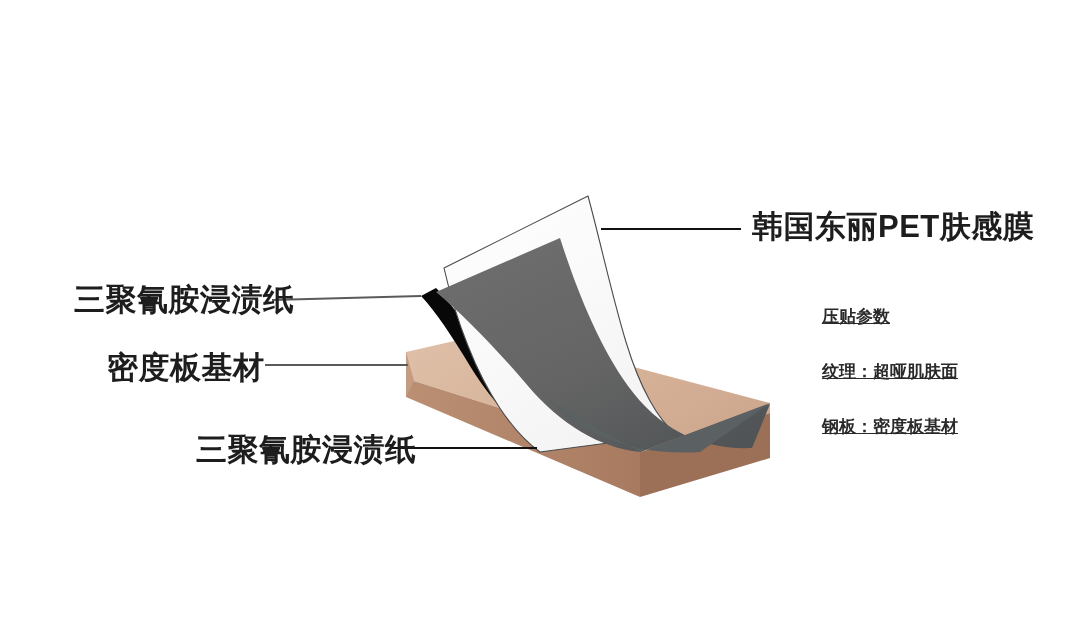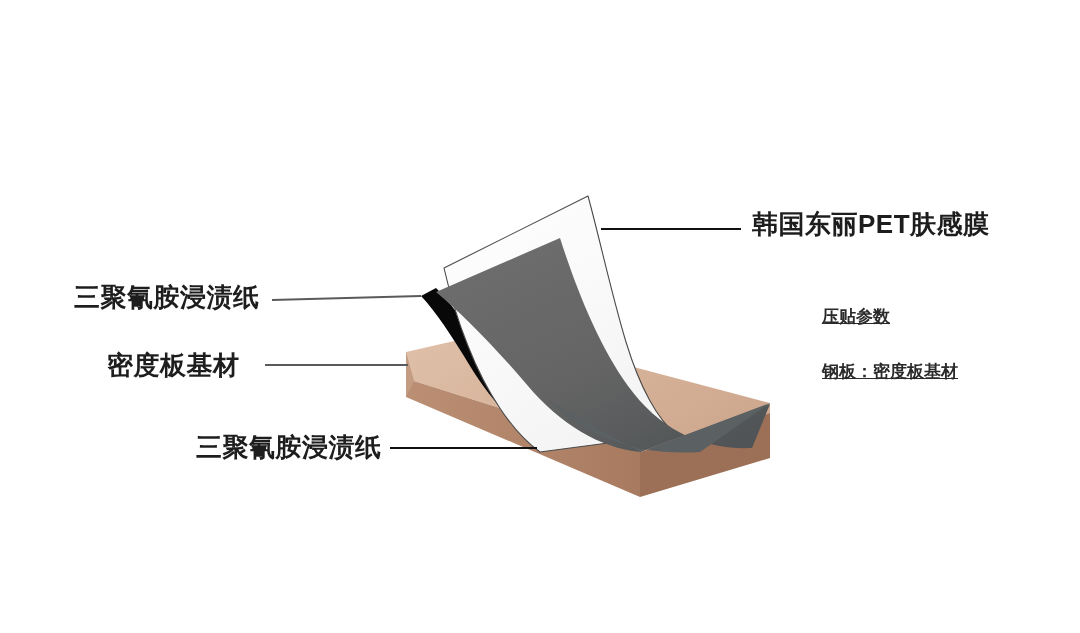--- a/index.html
+++ b/index.html
@@ -37,21 +37,21 @@
   .label {
     position: absolute;
     white-space: nowrap;
     font-weight: 700;
     color: #1d1d1d;
     letter-spacing: 0.5px;
     line-height: 1;
   }
 
   .label-lg {
-    font-size: 26px;
+    font-size: 31px;
     text-align: right;
   }
 
   #label-pet-film {
     left: 752px;
     top: 211px;
   }
 
   #label-melamine-top {
     left: 74px;
@@ -177,16 +177,17 @@
   <div class="label label-lg" id="label-pet-film">韩国东丽PET肤感膜</div>
 
   <div class="label label-lg" id="label-melamine-top">三聚氰胺浸渍纸</div>
 
   <div class="label label-lg" id="label-mdf-core">密度板基材</div>
 
   <div class="label label-lg" id="label-melamine-bottom">三聚氰胺浸渍纸</div>
 
   <div id="params-block">
     <p class="param-line" id="param-heading">压贴参数</p>
+    <p class="param-line" id="param-texture">纹理：超哑肌肤面</p>
     <p class="param-line" id="param-steel">钢板：密度板基材</p>
   </div>
 
 </div>
 
 </body></html>

